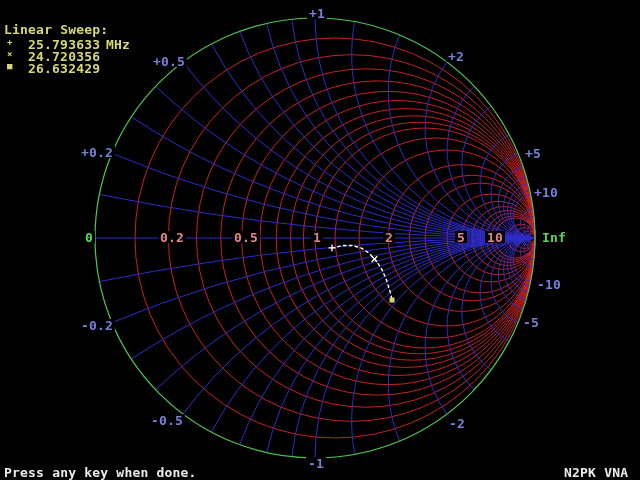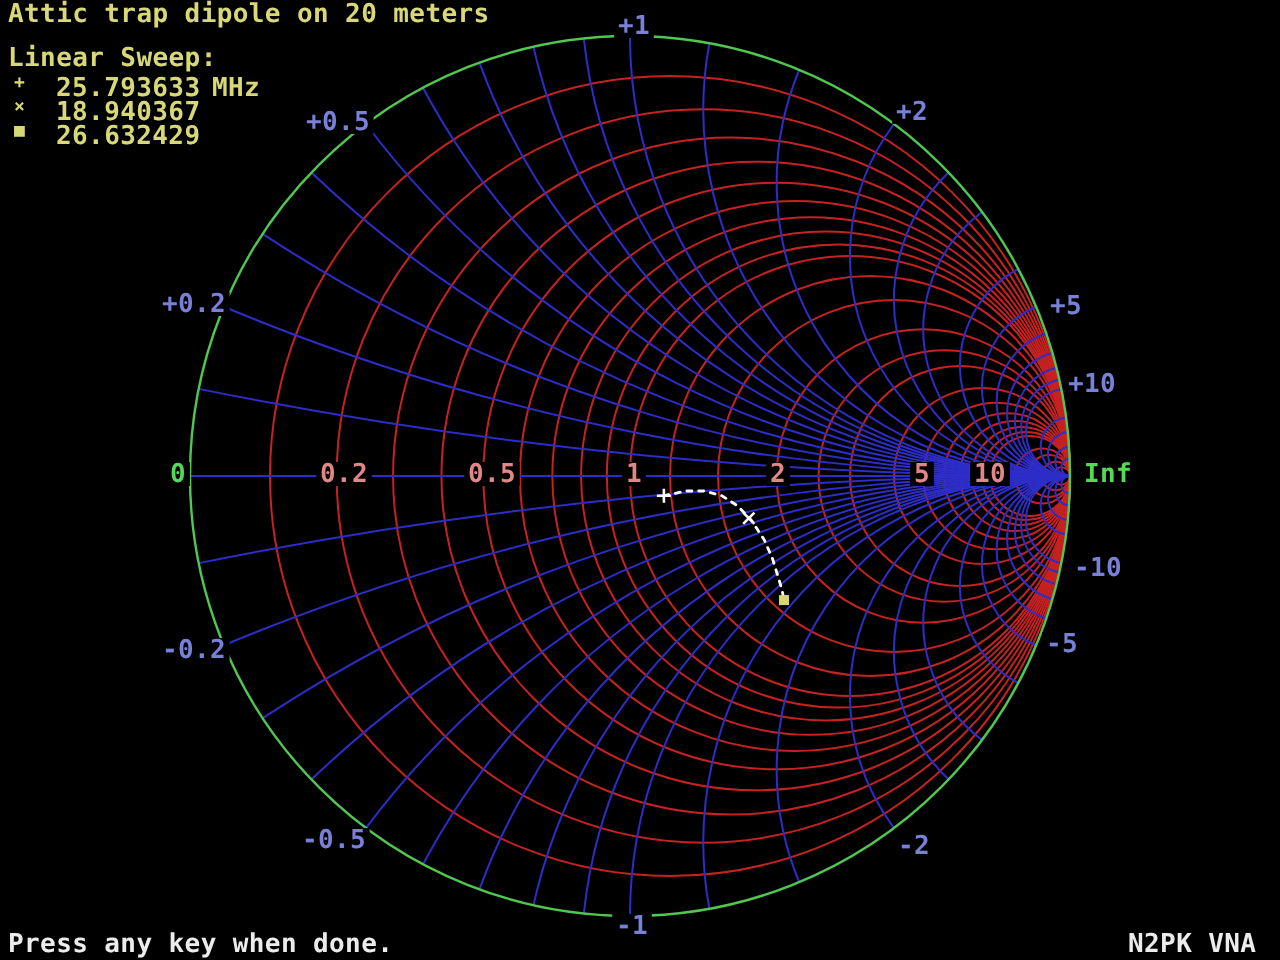--- a/index.html
+++ b/index.html
@@ -144,32 +144,31 @@
       <rect x="521.1" y="316" width="19.8" height="12" fill="#000000"></rect>
       <text x="531" y="322.5" fill="#7880d8" text-anchor="middle" dominant-baseline="central" style="font-family:&quot;DejaVu Sans Mono&quot;,monospace;font-size:13px;font-weight:bold;letter-spacing:.2px;">-5</text>
       <rect x="535.15" y="278" width="27.700000000000003" height="12" fill="#000000"></rect>
       <text x="549" y="284.5" fill="#7880d8" text-anchor="middle" dominant-baseline="central" style="font-family:&quot;DejaVu Sans Mono&quot;,monospace;font-size:13px;font-weight:bold;letter-spacing:.2px;">-10</text>
       <path d="M 331.9 247.9 L 342.9 245.5 L 352.0 245.5 L 361.0 247.9 L 368.9 253.0 L 375.9 260.4 L 382.1 269.9 L 386.1 278.9 L 388.9 287.9 L 390.9 294.5 L 392.0 300.0" fill="none" stroke="#ffffff" stroke-width="1.4" stroke-dasharray="2.5 3.4" stroke-linecap="round"></path>
       <path d="M 328.44 247.9 H 335.44 M 331.94 244.4 V 251.4" stroke="#ffffff" stroke-width="1.3" fill="none"></path>
       <path d="M 371.59999999999997 256.32 L 377.2 261.92 M 371.59999999999997 261.92 L 377.2 256.32" stroke="#ffffff" stroke-width="1.3" fill="none"></path>
       <rect x="389.5" y="297.53999999999996" width="5" height="5" fill="#d6d66a"></rect>
     </svg>
 
-  <div class="txt yellow" style="left:4px; top:2px;">Attic trap dipole on 20 meters</div>
 
   <div class="txt yellow" style="left:4px; top:24px;text-align:right;">Linear Sweep:</div>
 
   <div class="row" style="top:37px;">
     <span class="mk">+</span>
     <span class="fq">25.793633</span>
     <span class="un">MHz</span>
   </div>
   <div class="row" style="top:49px;">
     <span class="mk">×</span>
-    <span class="fq">18.940367</span>
+    <span class="fq">24.720356</span>
     <span class="un"></span>
   </div>
   <div class="row" style="top:61px;">
     <span class="mk">■</span>
     <span class="fq">26.632429</span>
     <span class="un"></span>
   </div>
 
 
   <div class="txt white" style="left:4px; top:467px;">Press any key when done.</div>

